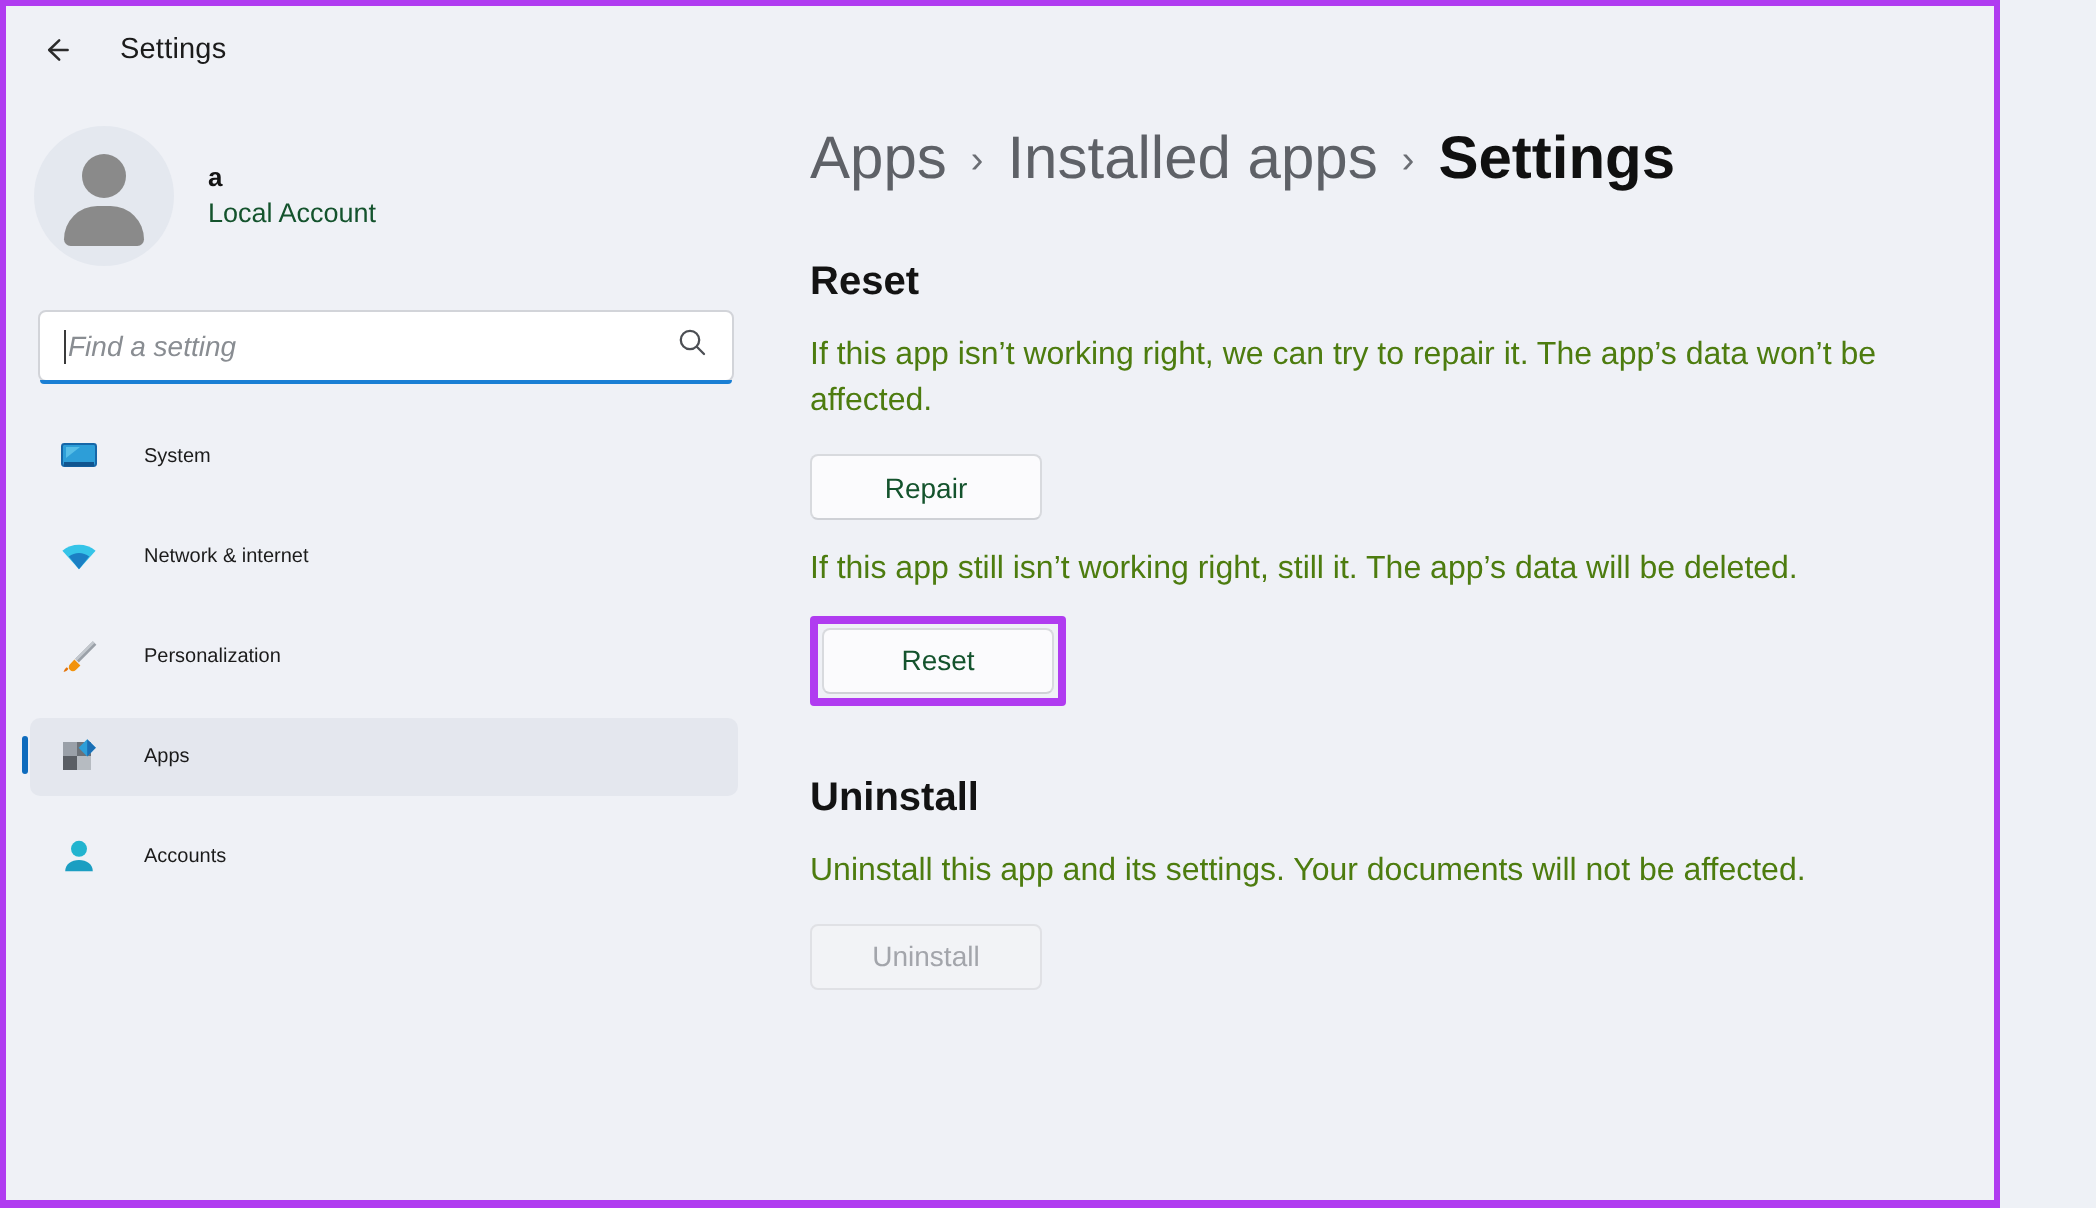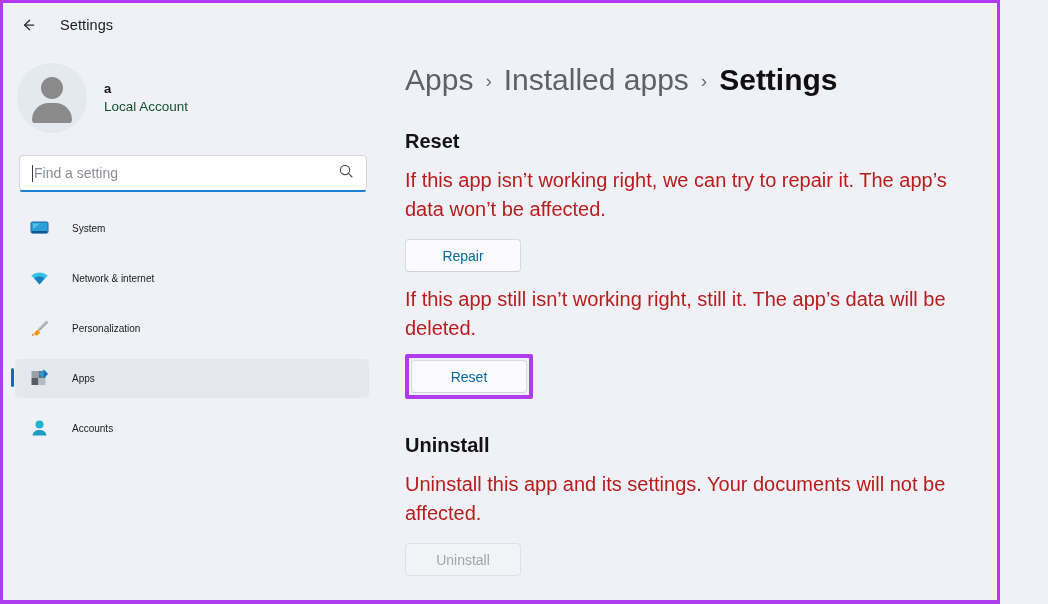--- a/index.html
+++ b/index.html
@@ -100,20 +100,21 @@
     color: #14532d;
     margin-top: 1px;
   }
 
   
   .search-wrap {
     position: relative;
     margin: 21px 0 0 16px;
     width: 348px;
     height: 36px;
+    font-style: italic;
   }
   .search-box {
     width: 100%;
     height: 100%;
     background: #ffffff;
     border: 1px solid #d2d4d9;
     border-radius: 4px;
     display: flex;
     align-items: center;
     padding: 0 8px 0 12px;
@@ -211,38 +212,38 @@
     white-space: nowrap;
   }
 
   .section-title {
     font-size: 20px;
     font-weight: bold;
     color: #131313;
     margin-top: 23px;
   }
   .section-desc {
-    font-size: 20px;
-    color: #b91c1c;
+    font-size: 16px;
+    color: #4d7c0f;
     line-height: 1.45;
     margin-top: 13px;
     max-width: 545px;
   }
 
   .btn {
     height: 33px;
     min-width: 116px;
     padding: 0 16px;
     background: #fbfbfd;
     border: 1px solid #d8dade;
     border-bottom-color: #cfd1d6;
     border-radius: 4px;
     font-family: "Liberation Sans", sans-serif;
     font-size: 14px;
-    color: #0369a1;
+    color: #14532d;
     cursor: pointer;
     display: inline-flex;
     align-items: center;
     justify-content: center;
   }
   .btn.disabled {
     background: #f2f3f6;
     border-color: #e0e1e5;
     color: #a3a5ab;
     cursor: default;

